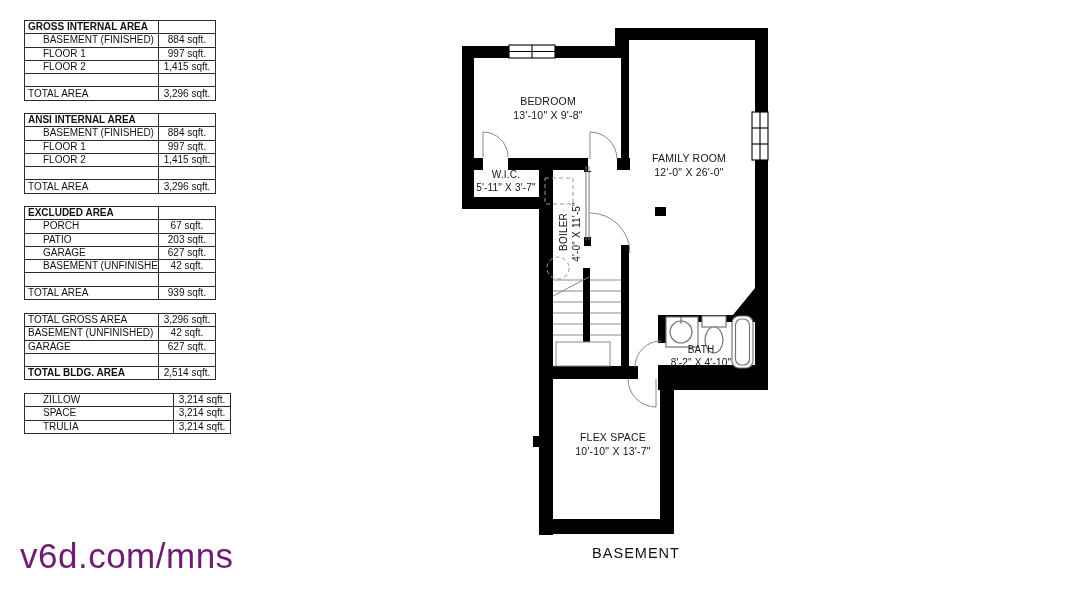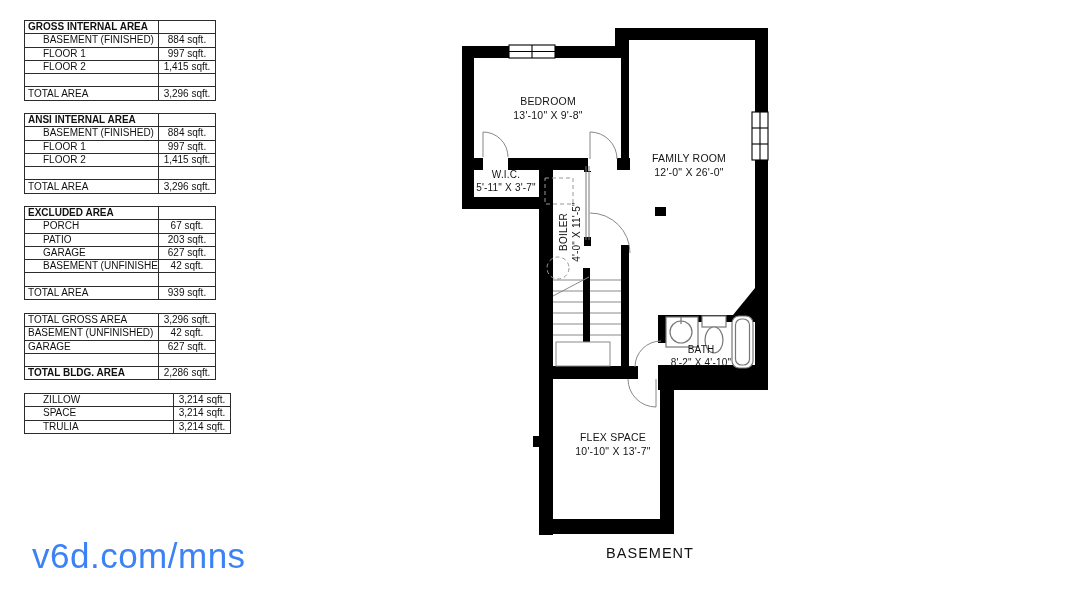--- a/index.html
+++ b/index.html
@@ -27,23 +27,22 @@
     text-align:center;font-size:10.5px;line-height:1.3;color:#141414;
     white-space:nowrap;letter-spacing:.2px;
   }
   .room-label.rot{transform:translate(-50%,-50%) rotate(-90deg);}
   .floor-title{
     position:absolute;transform:translate(-50%,-50%);
     font-size:14.5px;color:#111;letter-spacing:1px;white-space:nowrap;
   }
   
   .watermark{
-    position:absolute;left:20px;top:536px;font-size:35px;color:#3b82f6;
+    position:absolute;left:20px;top:536px;font-size:35px;color:#701a75;
     letter-spacing:.5px;
-    margin-left:12px;
   }
   .credit{
     position:absolute;left:952px;top:573px;font-size:17px;color:#9c9c9c;margin-top:40px;
   }
 </style>
 </head>
 <body>
 
 <div class="canvas">
 
@@ -151,21 +150,21 @@
     <tr>
           <td class="lab">GARAGE</td>
           <td class="val">627 sqft.</td>
         </tr>
     <tr>
           <td class="lab"></td>
           <td class="val"></td>
         </tr>
     <tr>
           <td class="lab b">TOTAL BLDG. AREA</td>
-          <td class="val">2,286 sqft.</td>
+          <td class="val">2,514 sqft.</td>
         </tr>
   </tbody>
     </table>
 
   <table class="atable" style="top:393px">
     <tbody>
         <tr>
           <td class="lab ind">ZILLOW</td>
           <td class="val">3,214 sqft.</td>
         </tr>
@@ -288,18 +287,18 @@
     <div>12'-0" X 26'-0"</div>
   </div>
   <div class="room-label" style="left:701px;top:356px;font-size:10px">
     <div>BATH</div>
     <div>8'-2" X 4'-10"</div>
   </div>
   <div class="room-label" style="left:613px;top:445px">
     <div>FLEX SPACE</div>
     <div>10'-10" X 13'-7"</div>
   </div>
-  <div class="floor-title" style="left:650px;top:553px">BASEMENT</div>
+  <div class="floor-title" style="left:636px;top:553px">BASEMENT</div>
 
   <div class="watermark">v6d.com/mns</div>
   <div class="credit">REcolorado</div>
 
 </div>
 
 </body></html>

